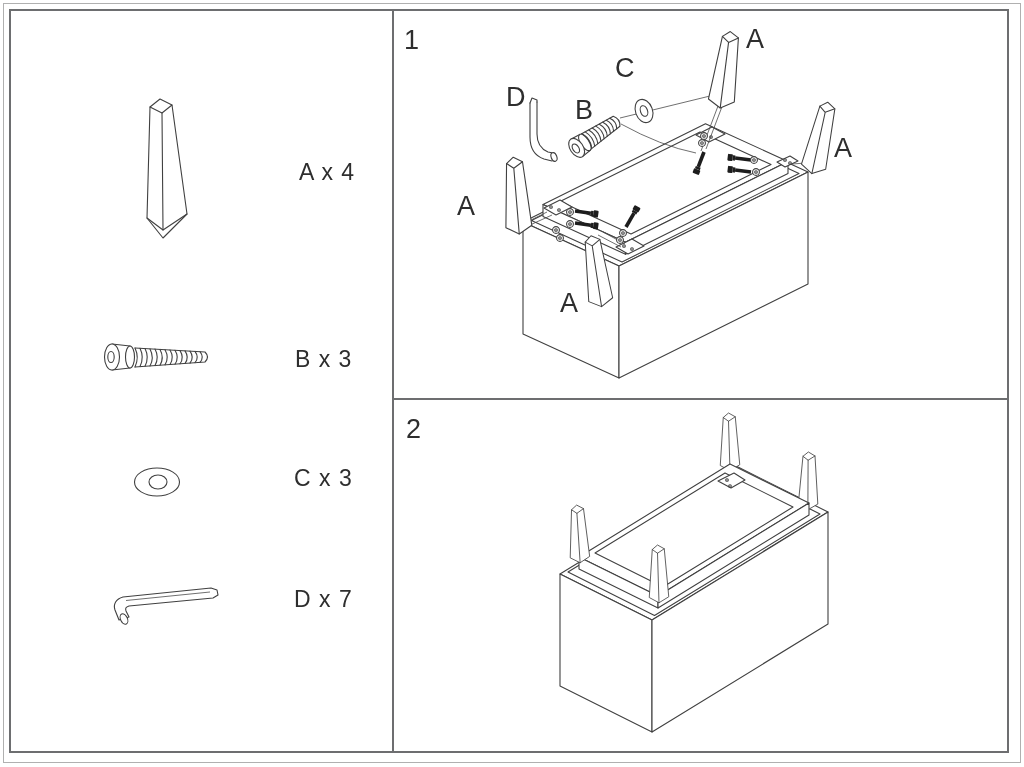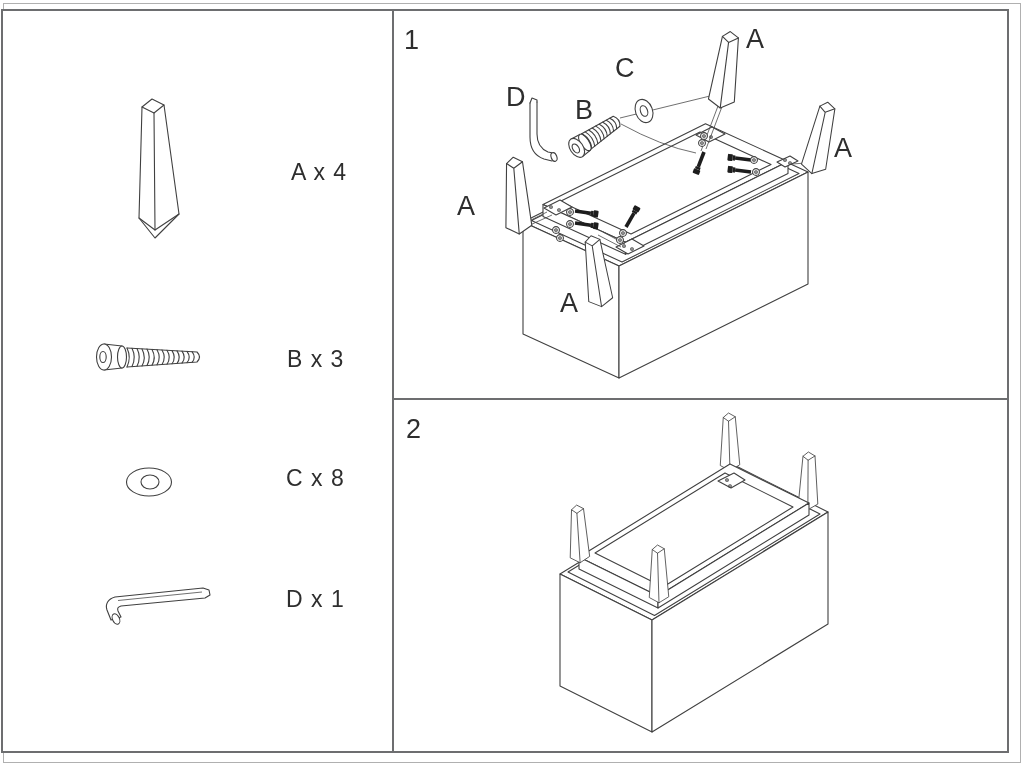--- a/index.html
+++ b/index.html
@@ -1,21 +1,21 @@
 <!DOCTYPE html>
 <html><head>
 <meta charset="utf-8">
 <style>
   html,body{margin:0;padding:0;background:#fff;width:1024px;height:767px;overflow:hidden;
     font-family:"Liberation Sans", sans-serif;}
   .stage{position:absolute;left:0;top:0;width:1024px;height:767px;background:#fff;}
   .page-frame{position:absolute;left:3px;top:3px;width:1016px;height:758px;
     border:1px solid #b0b0b0;}
   .panel{position:absolute;background:#fff;border:2px solid #6d6e70;box-sizing:border-box;}
-  .panel-left{left:1px;top:9px;width:452px;height:744px;}
+  .panel-left{left:9px;top:9px;width:452px;height:744px;}
   .panel-right{left:392px;top:9px;width:617px;height:744px;}
   .divider{position:absolute;left:0;top:387px;width:100%;height:2px;background:#6d6e70;}
   .part-label{position:absolute;font-size:23px;color:#2e2e2e;letter-spacing:1px;line-height:1;}
   .callout{position:absolute;font-size:27px;color:#2e2e2e;line-height:1;}
   .step-num{position:absolute;font-size:27px;color:#2e2e2e;line-height:1;}
   svg{position:absolute;display:block;}
   .ln{fill:none;stroke:#404040;stroke-width:1.1;stroke-linejoin:round;stroke-linecap:round;}
   .fw{fill:#ffffff;stroke:#404040;stroke-width:1.1;stroke-linejoin:round;}
   .blk{fill:#1d1d1d;stroke:none;}
   .thin{fill:none;stroke:#4a4a4a;stroke-width:0.8;}
@@ -58,22 +58,22 @@
 
       <g>
         <path class="fw" d="M 112,586 C 105,588 102,593 104,599 L 108,609 L 118,606 L 115,600
           C 114,597 115,596 118,595 L 202,587 L 207,584 L 206,579 L 200,577 Z"></path>
         <ellipse class="fw" cx="113" cy="608" rx="5.5" ry="3.4" transform="rotate(65 113 608)"></ellipse>
         <path class="thin" d="M 115,589.5 L 199,581"></path>
       </g>
     </svg>
     <span class="part-label" style="left:288px;top:150px">A x 4</span>
     <span class="part-label" style="left:284px;top:337px">B x 3</span>
-    <span class="part-label" style="left:283px;top:456px">C x 8</span>
-    <span class="part-label" style="left:283px;top:577px">D x 1</span>
+    <span class="part-label" style="left:283px;top:456px">C x 3</span>
+    <span class="part-label" style="left:283px;top:577px">D x 7</span>
   </section>
 
   <section class="panel panel-right">
     <div class="divider"></div>
 
     <svg style="left:0;top:0" width="613" height="387" viewBox="0 0 613 387">
 
       <g>
         <polygon class="fw" points="129,211 318,117 414,161 225,255"></polygon>
         <polygon class="fw" points="129,211 225,255 225,367 129,323"></polygon>

